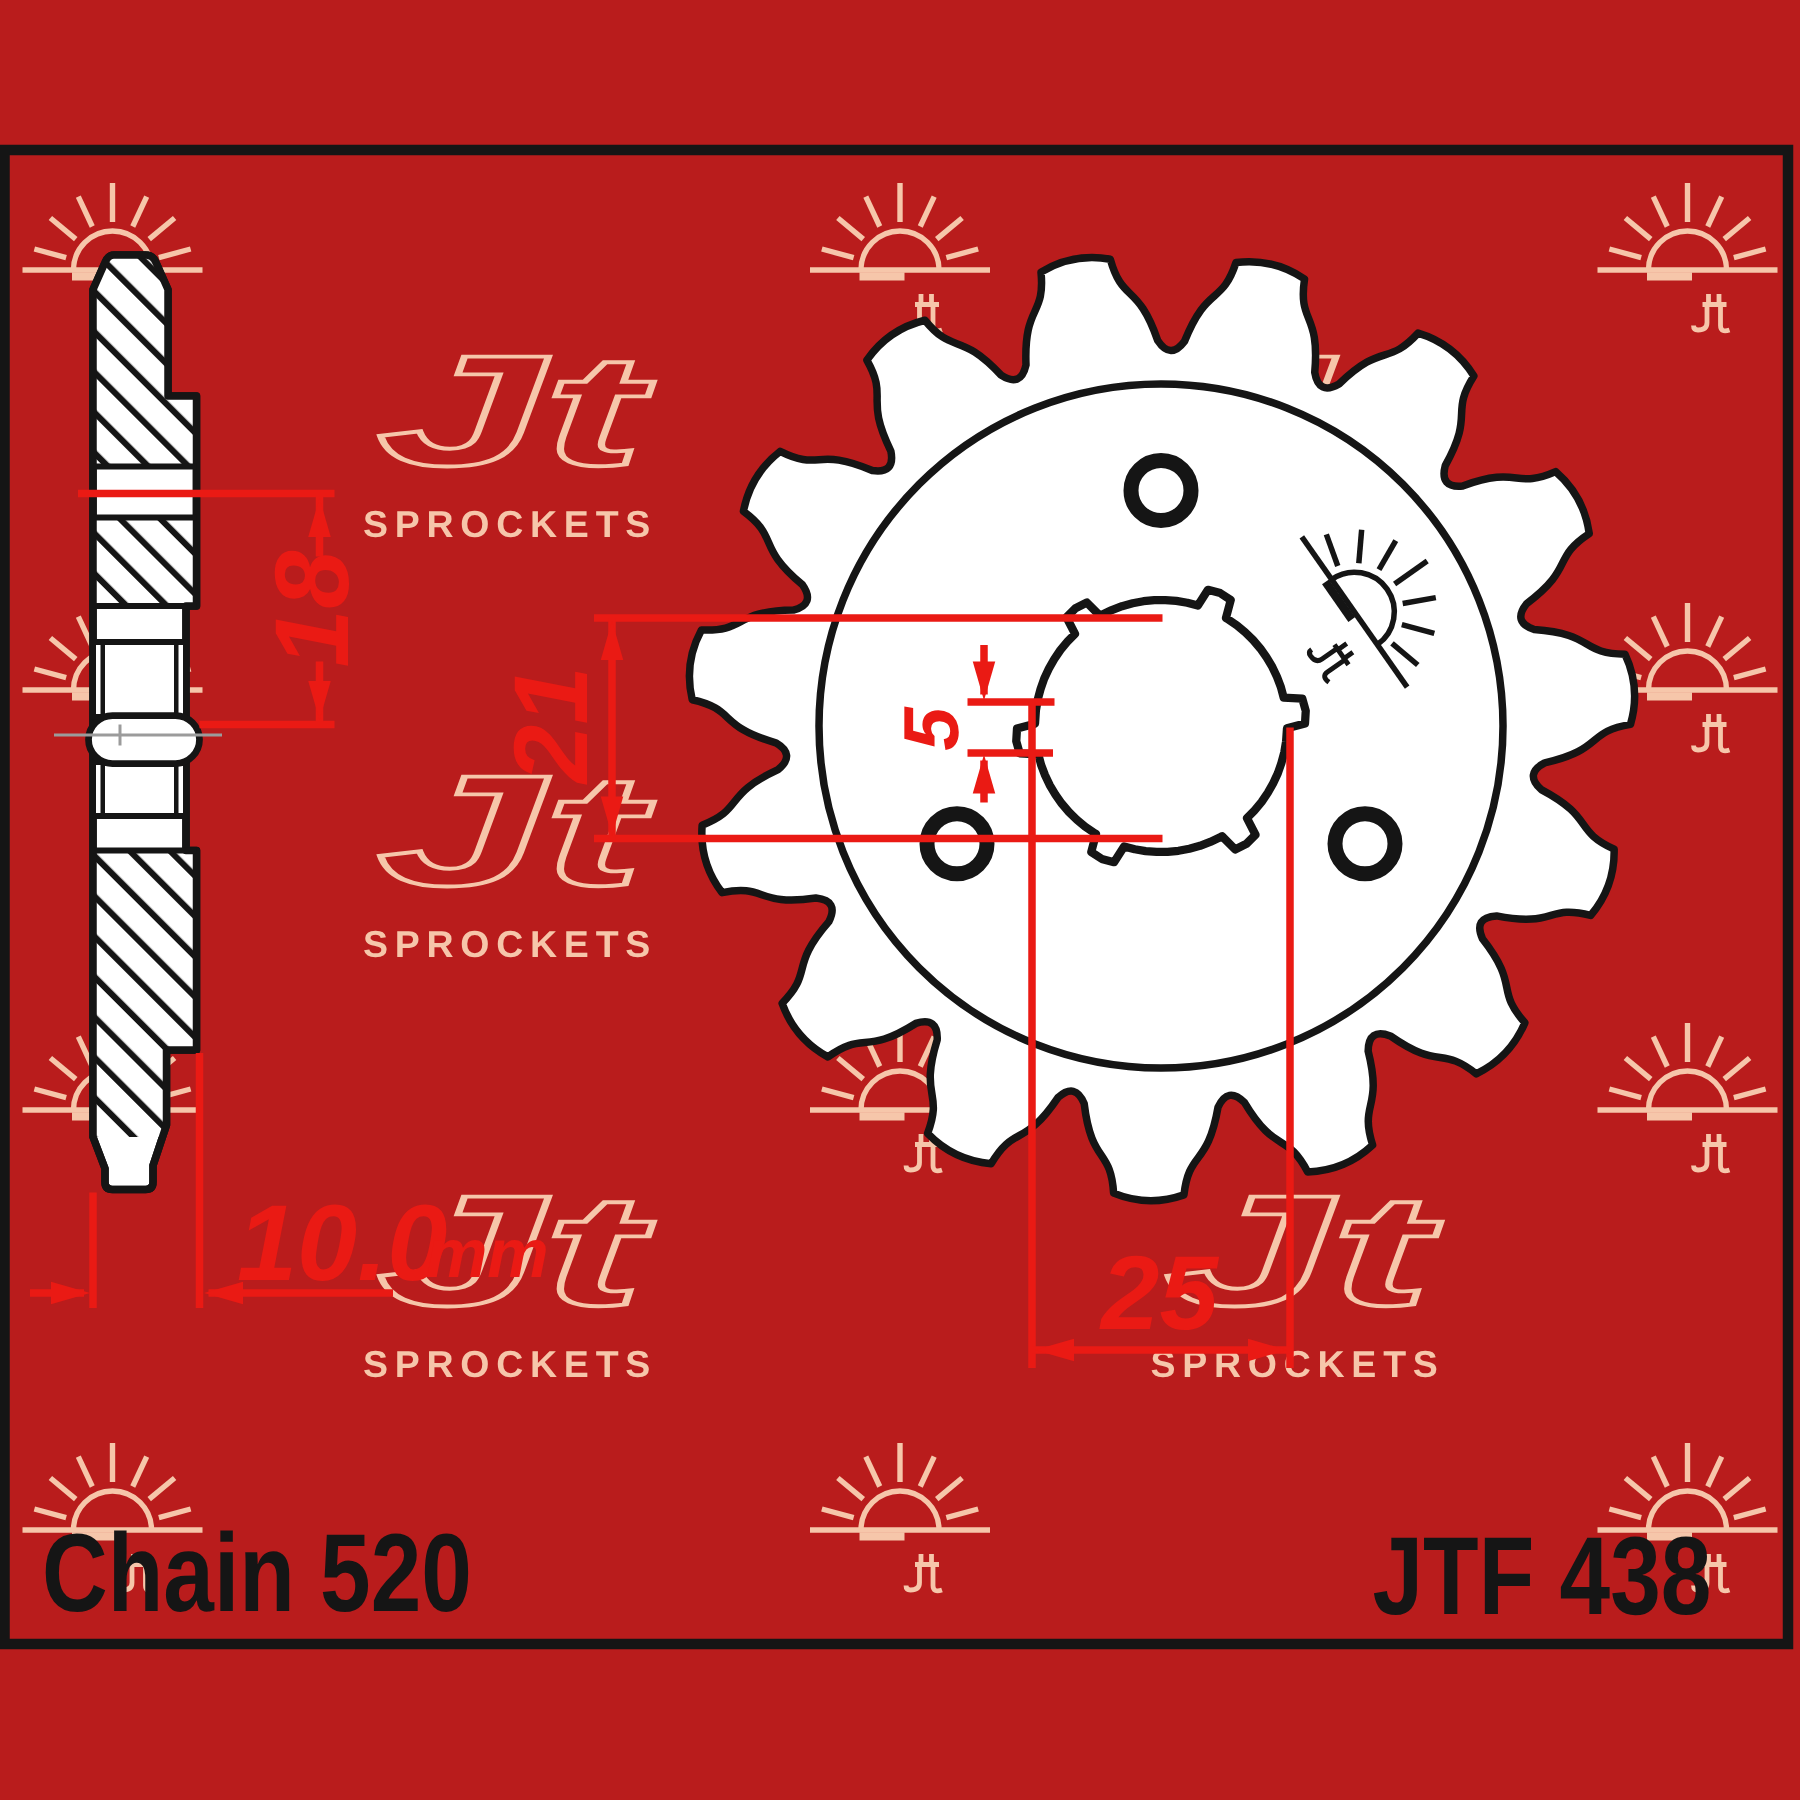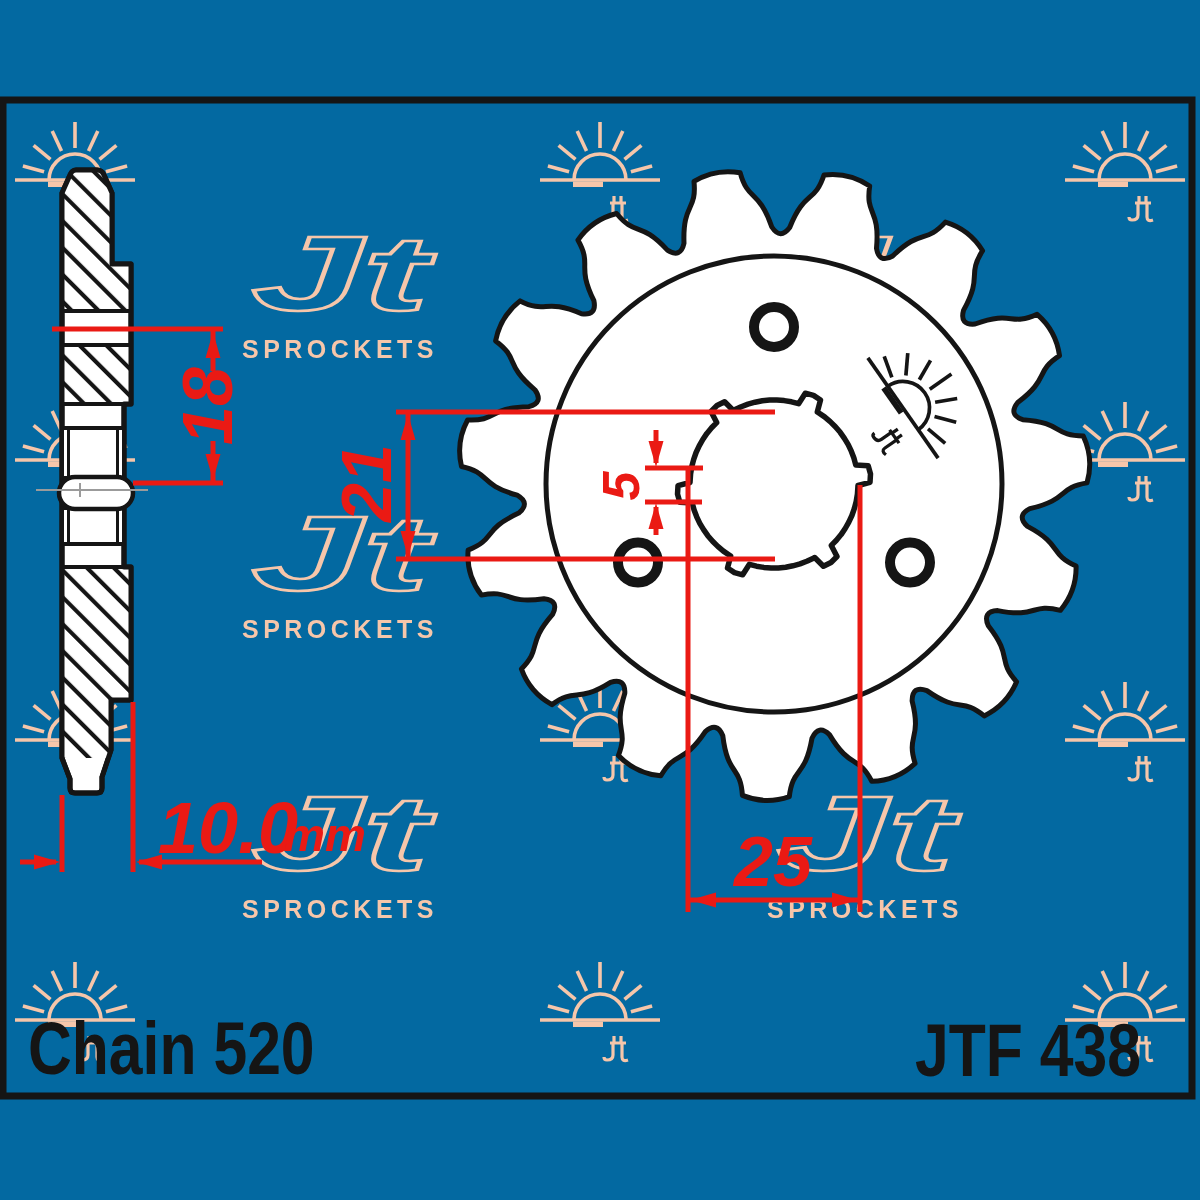--- a/index.html
+++ b/index.html
@@ -1,16 +1,16 @@
 <!DOCTYPE html>
 <html style="--red: #ea1a14; --peach: #f6c6aa; --ink: #151515;"><head>
 <meta charset="utf-8">
 <style>
   html,body{margin:0;padding:0;background:#fff;}
-  #stage{position:relative;width:1200px;height:1200px;background:#0369a1;overflow:hidden;
+  #stage{position:relative;width:1200px;height:1200px;background:#b91c1c;overflow:hidden;
          font-family:"Liberation Sans",sans-serif;}
   svg text{user-select:none;}
   .dim-num{fill:var(--red);font-style:italic;font-weight:bold;}
   .title-txt{fill:var(--ink);font-weight:bold;}
   .wm{color:var(--peach);}
   .blk{color:var(--ink);}
 </style>
 </head>
 <body>
 

